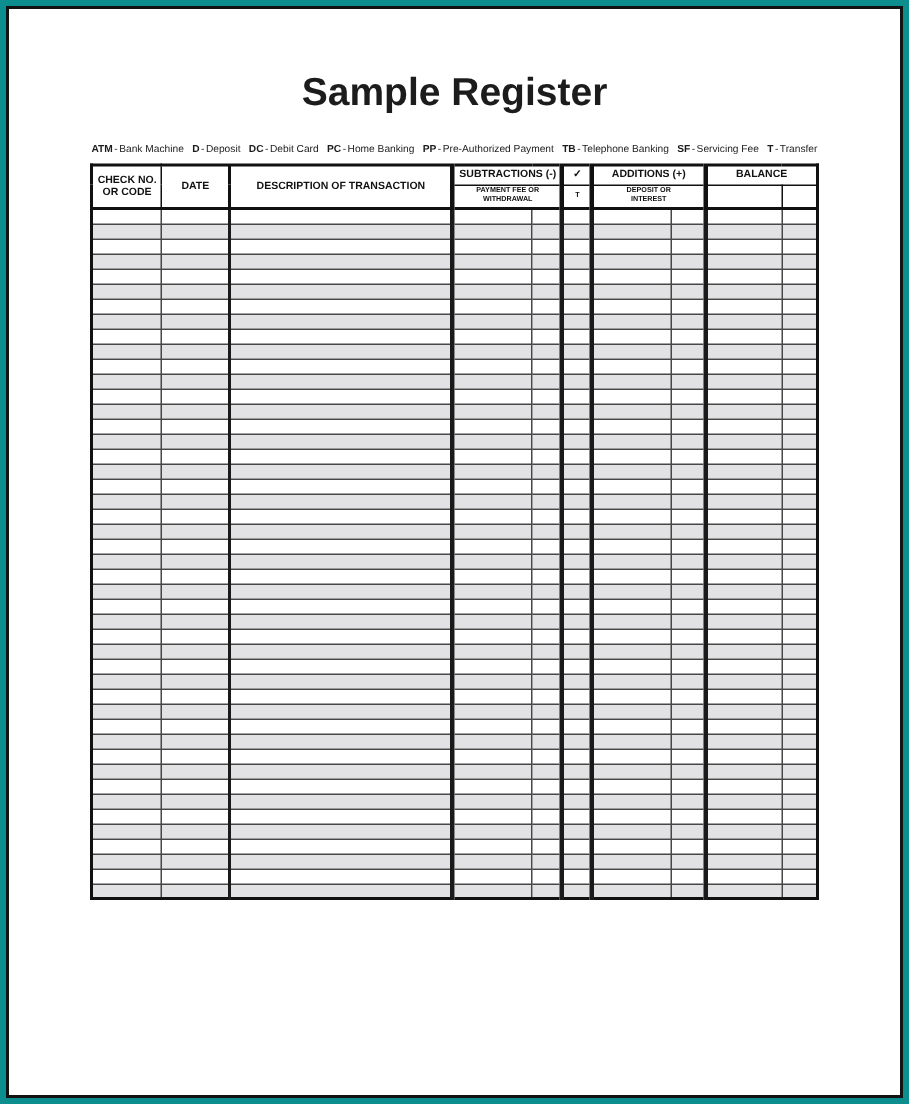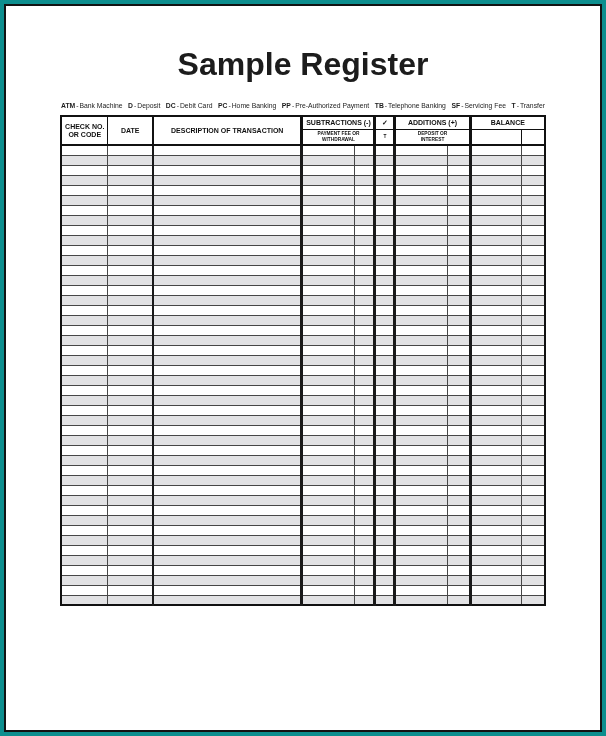--- a/index.html
+++ b/index.html
@@ -17,21 +17,21 @@
   .page-inner {
     position: absolute;
     left: 4px; top: 4px; right: 4px; bottom: 4px;
     background: #ffffff;
     border: 2px solid #121212;
     box-sizing: border-box;
   }
   .doc-title {
     margin-top: 40px;
     text-align: center;
-    font-size: 32px;
+    font-size: 26px;
     font-weight: 700;
     color: #1c1c1c;
     letter-spacing: 0px;
   }
   .legend {
     width: 484px;
     margin: 19px auto 0 auto;
     display: flex;
     justify-content: space-between;
     align-items: baseline;

